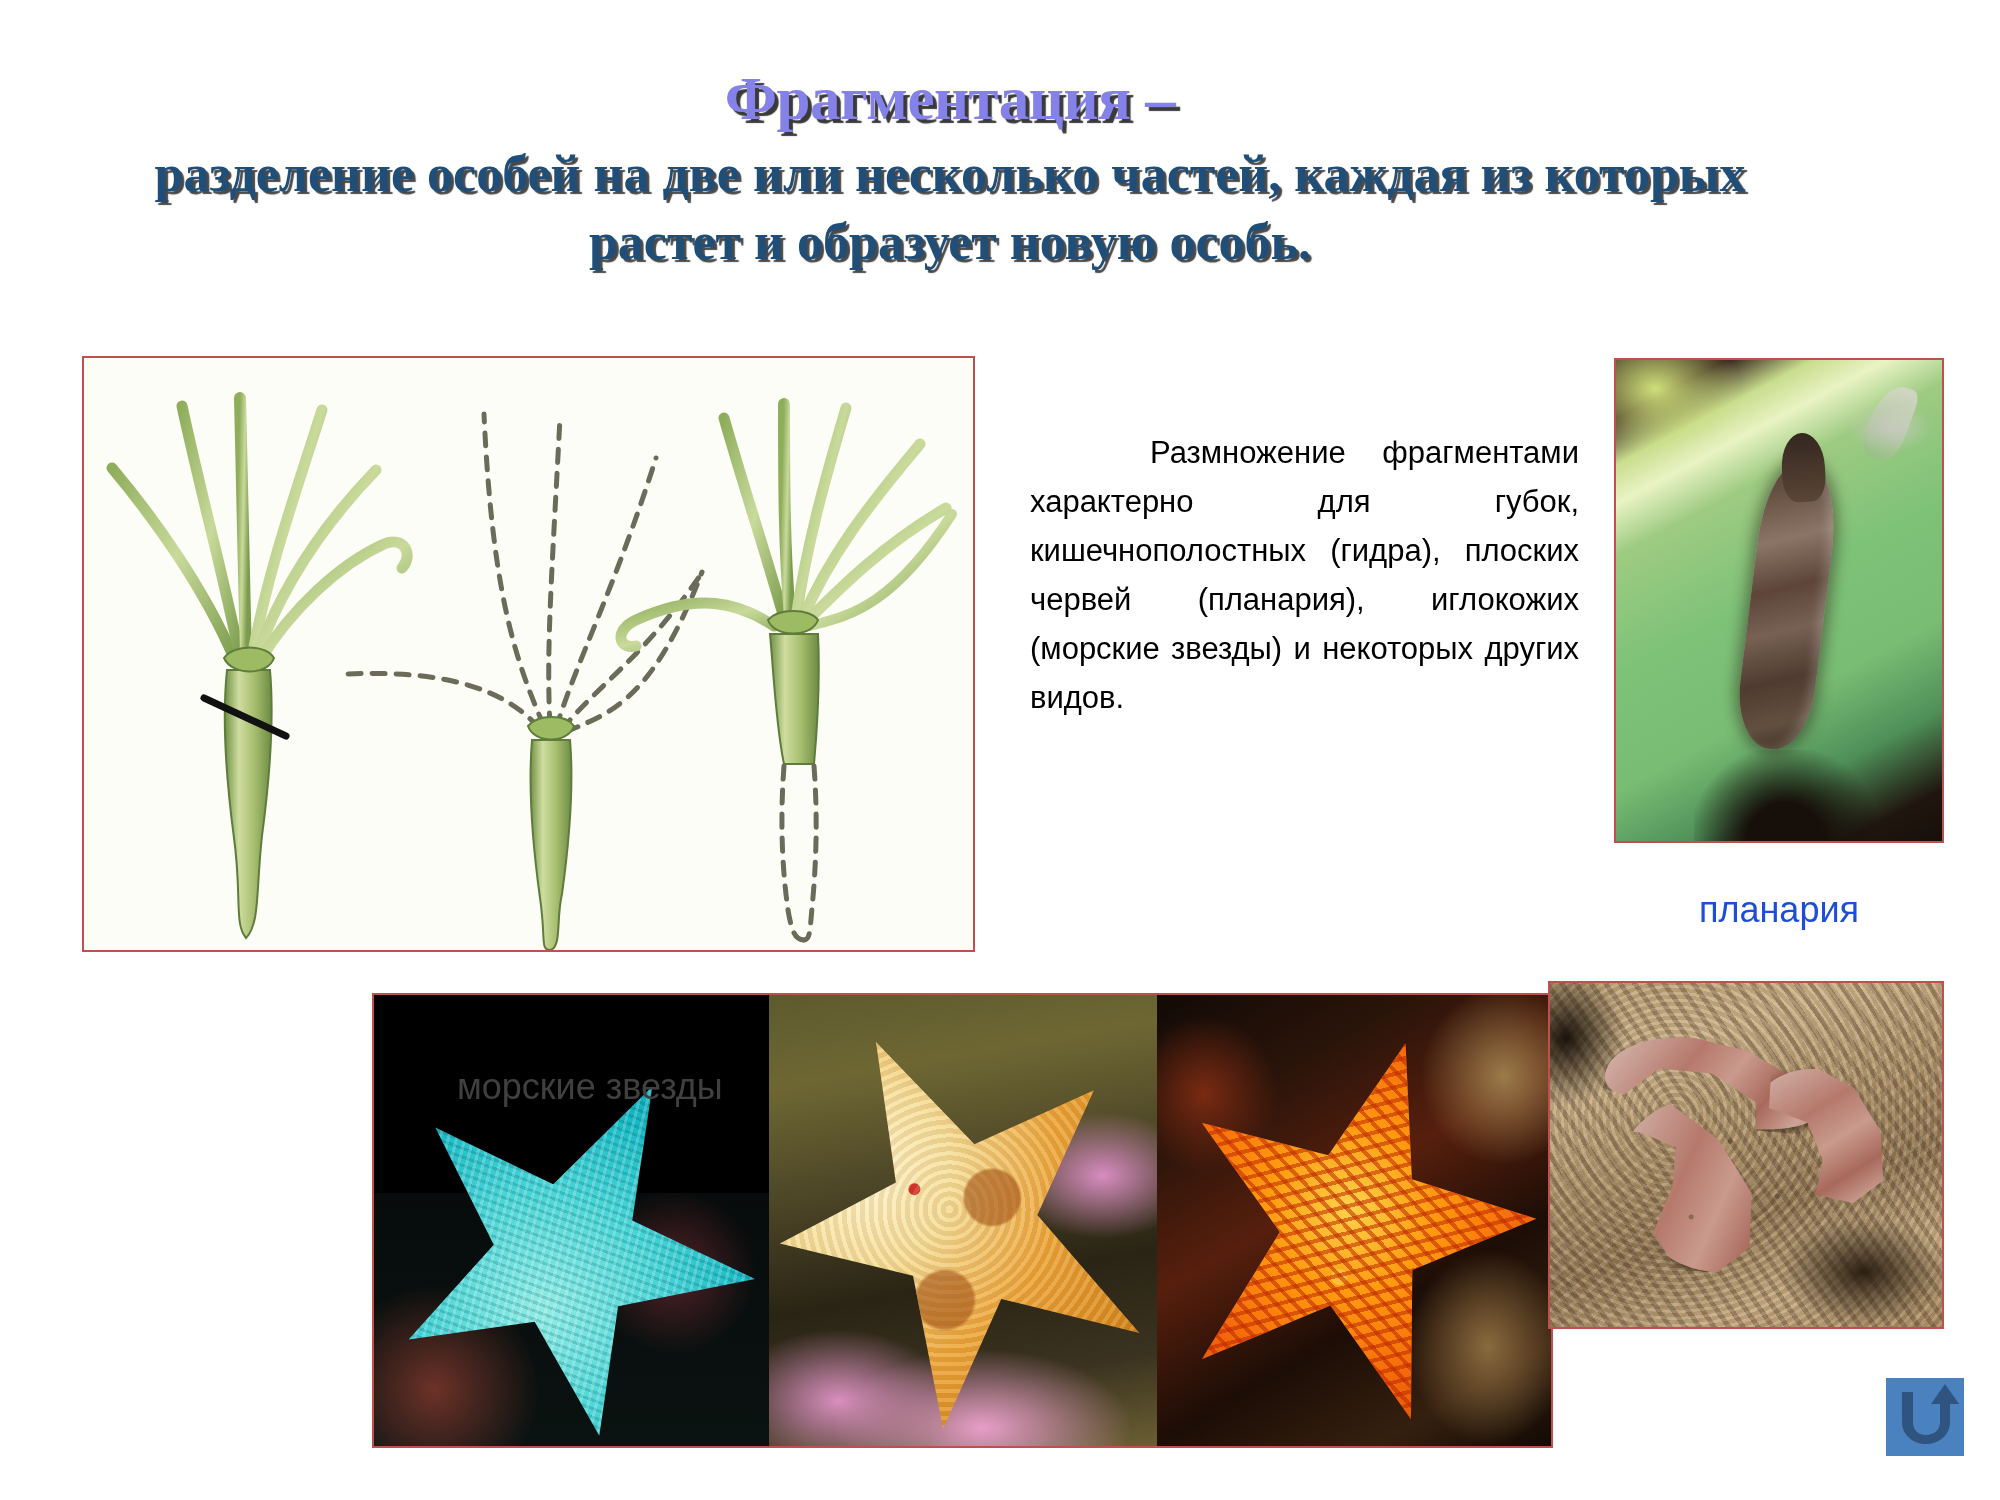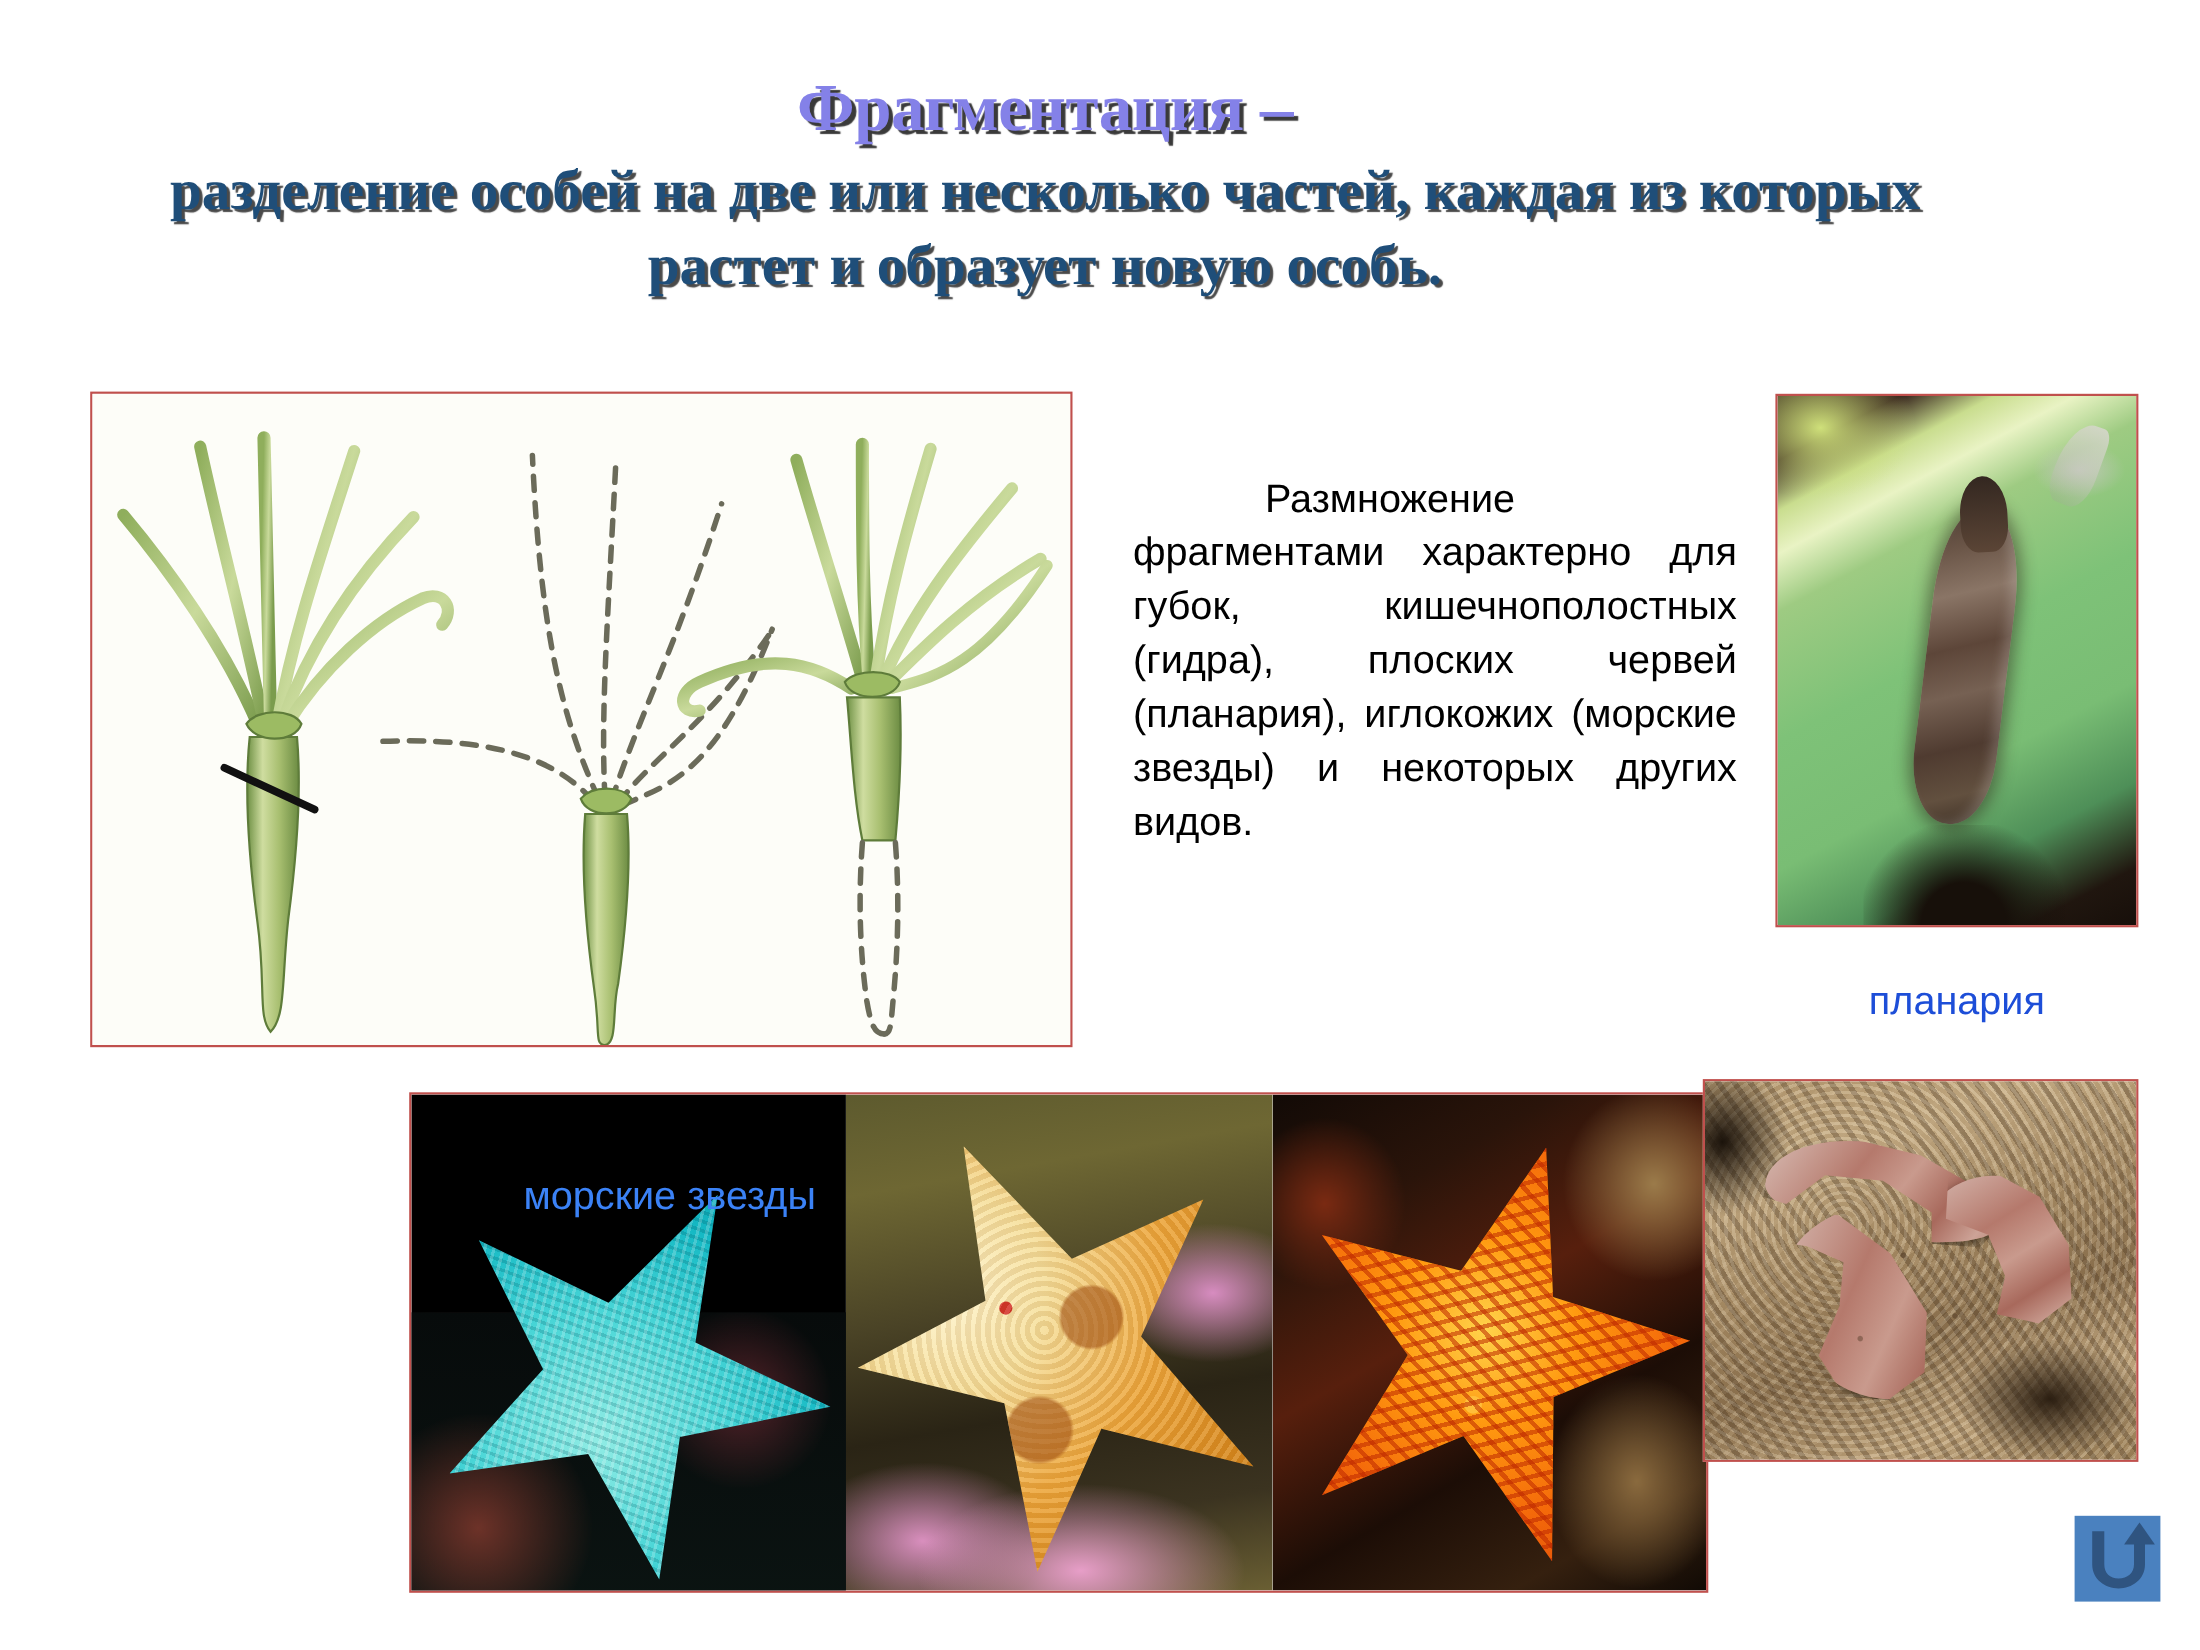--- a/index.html
+++ b/index.html
@@ -144,21 +144,21 @@
     color: #1d4ed8;
     font-family: "Liberation Sans", sans-serif;
   }
 
   
   #body-text {
     position: absolute;
     left: 1030px;
     top: 428px;
     width: 549px;
-    font-size: 36px;
+    font-size: 31px;
     line-height: 49px;
     color: #000000;
     text-align: justify;
     text-indent: 120px;
     font-family: "Liberation Sans", sans-serif;
   }
 
   
   #starfish-strip {
     position: absolute;
@@ -291,24 +291,23 @@
     border-radius: 50%;
     background: #ffbe3a;
   }
 
   #starfish-label {
     position: absolute;
     left: 457px;
     top: 1060px;
     font-size: 36px;
     line-height: 53px;
-    color: #3b82f6;
+    color: #404040;
     font-family: "Liberation Sans", sans-serif;
     z-index: 5;
-    margin-left: 19px;
   }
 
   
   #worm-frame {
     left: 1548px;
     top: 981px;
     width: 396px;
     height: 348px;
   }
   #worm-photo {

